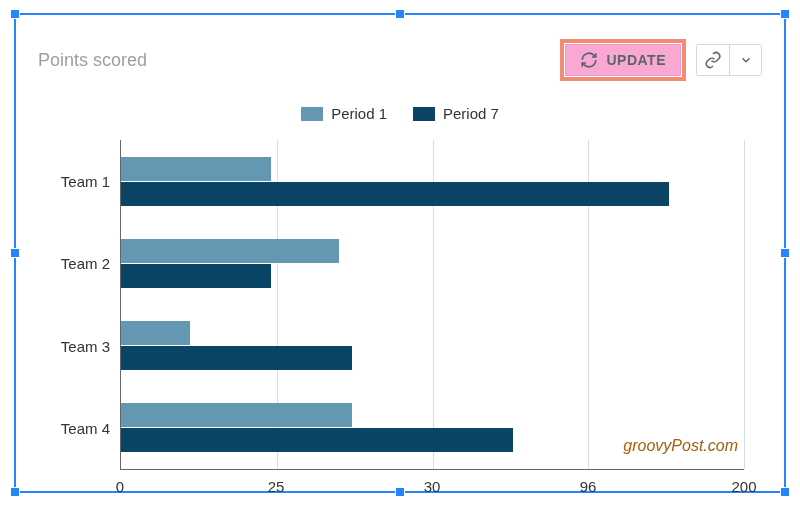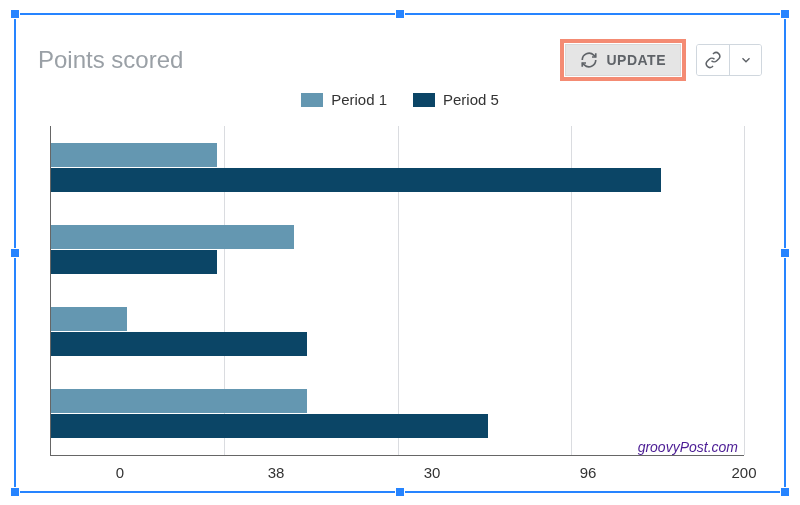--- a/index.html
+++ b/index.html
@@ -9,44 +9,44 @@
     .h-tl { left: -6px; top: -6px; }
     .h-tm { left: calc(50% - 5px); top: -6px; }
     .h-tr { right: -6px; top: -6px; }
     .h-ml { left: -6px; top: calc(50% - 5px); }
     .h-mr { right: -6px; top: calc(50% - 5px); }
     .h-bl { left: -6px; bottom: -6px; }
     .h-bm { left: calc(50% - 5px); bottom: -6px; }
     .h-br { right: -6px; bottom: -6px; }
     .panel { position: absolute; left: 16px; top: 16px; right: 16px; bottom: 18px; background: #fff; }
     .header { display: flex; align-items: center; justify-content: space-between; padding: 8px 6px 4px 6px; }
-    .title { font-size: 24px; color: #9aa0a6; font-weight: 400; }
+    .title { font-size: 18px; color: #9aa0a6; font-weight: 400; }
     .toolbar { display: flex; gap: 10px; align-items: center; }
-    .update-btn { display: flex; align-items: center; gap: 8px; padding: 6px 14px; color: #5f6368; font-weight: 700; font-size: 14px; letter-spacing: 0.5px; background: #e5e5e5; border: 1px solid rgba(0,0,0,0.05); cursor: pointer; }
+    .update-btn { display: flex; align-items: center; gap: 8px; padding: 6px 14px; color: #5f6368; font-weight: 700; font-size: 14px; letter-spacing: 0.5px; background: #f9a8d4; border: 1px solid rgba(0,0,0,0.05); cursor: pointer; }
     .update-wrap { border: 4px solid #f48b73; padding: 1px; }
     .icon-btn-group { display:flex; border:1px solid #d0d7de; border-radius:3px; overflow:hidden; }
     .icon-btn { display:flex; align-items:center; justify-content:center; width:32px; height:30px; background:#fff; color:#5f6368; cursor:pointer; }
     .icon-btn + .icon-btn { border-left:1px solid #d0d7de; }
-    .legend { display:flex; justify-content:center; gap:26px; margin-top:6px; font-size:15px; color:#333; }
+    .legend { display:flex; justify-content:center; gap:26px; margin-top:20px; font-size:15px; color:#333; }
     .legend-item { display:flex; align-items:center; gap:8px; }
     .swatch { width:22px; height:14px; }
     .sw1 { background:#6497b1; }
     .sw2 { background:#0b4566; }
     .plot { position:relative; margin:18px 24px 4px 18px; height:330px; display:flex; }
     .ylabels { display:flex; flex-direction:column; justify-content:space-around; padding-right:10px; font-size:15px; color:#333; text-align:right; width:70px; }
     .grid { position:relative; flex:1; border-left:1px solid #666; border-bottom:1px solid #666; }
     .gridline { position:absolute; top:0; bottom:0; width:1px; background:#dadce0; }
     .rows { position:absolute; left:0; right:0; top:0; bottom:0; display:flex; flex-direction:column; justify-content:space-around; }
     .pair { display:flex; flex-direction:column; gap:1px; }
     .bar { height:24px; }
     .bar.s1 { background:#6497b1; }
     .bar.s2 { background:#0b4566; }
     .xaxis { display:flex; margin:8px 24px 0 88px; font-size:15px; color:#333; position:relative; height:20px; }
     .xtick { position:absolute; transform:translateX(-50%); }
-    .watermark { position:absolute; right:30px; bottom:18px; font-size:14px; color:#4c1d95; font-style:italic; }
+    .watermark { position:absolute; right:30px; bottom:18px; font-size:16px; color:#a16207; font-style:italic; }
     svg { display:block; }
   </style>
 </head>
 <body>
 
 <div class="selection-frame">
   <div class="handle h-tl"></div>
   <div class="handle h-tm"></div>
   <div class="handle h-tr"></div>
   <div class="handle h-ml"></div>
@@ -92,25 +92,31 @@
       </div>
     </div>
 
     <div class="legend">
       <div class="legend-item">
         <div class="swatch sw1"></div>
         <span>Period 1</span>
       </div>
       <div class="legend-item">
         <div class="swatch sw2"></div>
-        <span>Period 5</span>
+        <span>Period 7</span>
       </div>
     </div>
 
     <div class="plot">
+      <div class="ylabels">
+        <div>Team 1</div>
+        <div>Team 2</div>
+        <div>Team 3</div>
+        <div>Team 4</div>
+      </div>
       <div class="grid">
         <div class="gridline" style="left:25%"></div>
         <div class="gridline" style="left:50%"></div>
         <div class="gridline" style="left:75%"></div>
         <div class="gridline" style="left:100%"></div>
         <div class="rows" id="rows">
             <div class="pair">
               <div class="bar s1" style="width: 24%;"></div>
               <div class="bar s2" style="width: 88%;"></div>
             </div>
@@ -125,21 +131,21 @@
             <div class="pair">
               <div class="bar s1" style="width: 37%;"></div>
               <div class="bar s2" style="width: 63%;"></div>
             </div>
           </div>
       </div>
     </div>
 
     <div class="xaxis">
       <span class="xtick" style="left:0%">0</span>
-      <span class="xtick" style="left:25%">38</span>
+      <span class="xtick" style="left:25%">25</span>
       <span class="xtick" style="left:50%">30</span>
       <span class="xtick" style="left:75%">96</span>
       <span class="xtick" style="left:100%">200</span>
     </div>
 
     <div class="watermark">groovyPost.com</div>
   </div>
 </div>
 
 </body></html>

